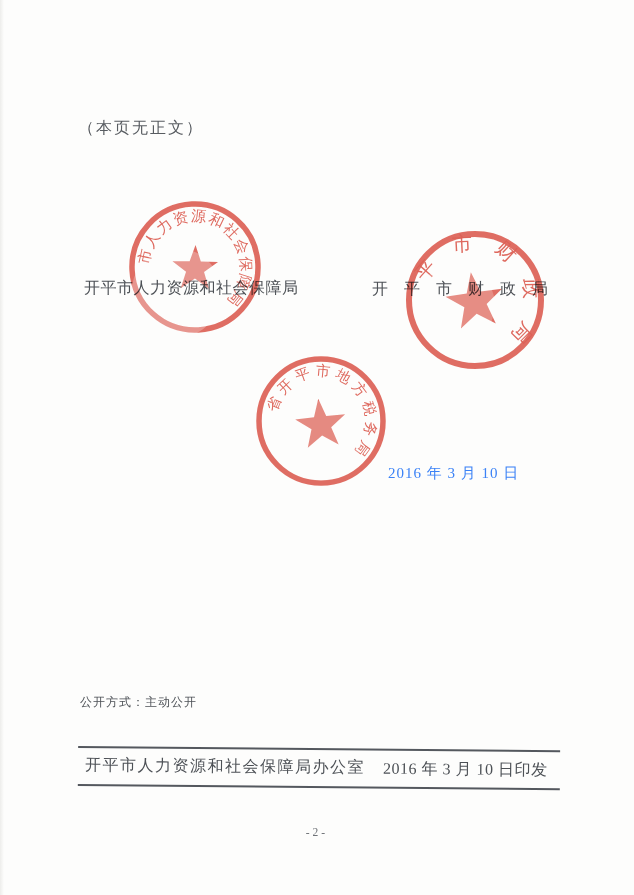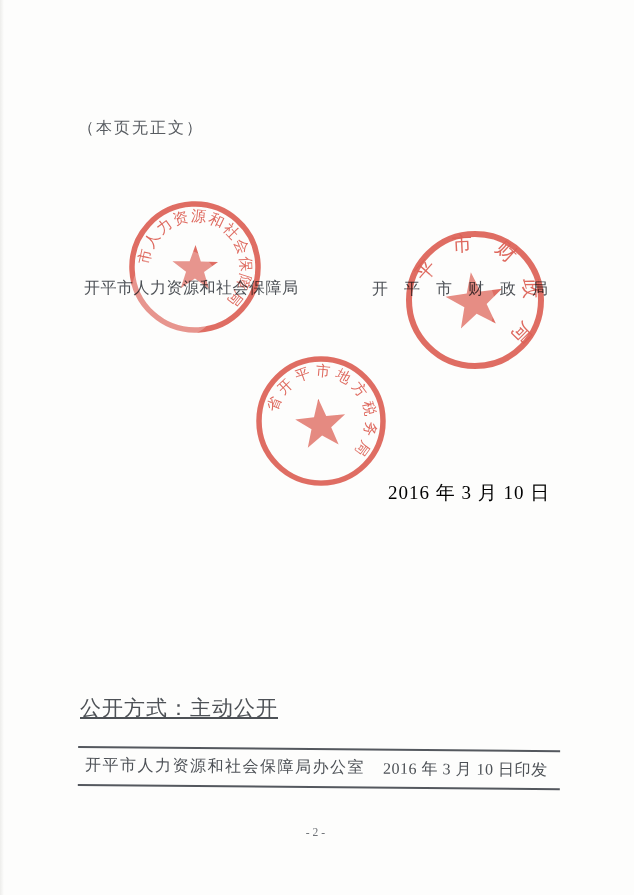--- a/index.html
+++ b/index.html
@@ -9,22 +9,22 @@
     background:#fdfdfc;
     overflow:hidden;
     font-family:"Liberation Serif","DejaVu Serif",serif;
     color:#4d5156;
   }
   .txt{position:absolute;white-space:nowrap;color:#4d5156;}
   .note{left:78px;top:118px;font-size:16px;letter-spacing:2px;color:#585c61;}
   .org-left{left:84px;top:278px;font-size:16px;letter-spacing:0.5px;}
   .org-right{left:372px;top:279px;font-size:16px;letter-spacing:6px;}
   .org-tax{left:249px;top:398px;font-size:16px;letter-spacing:2.5px;}
-  .date-line{left:388px;top:464px;font-size:19px;letter-spacing:1px;color:#000000;margin-top:16px;}
-  .publicity{left:80px;top:694px;font-size:21px;letter-spacing:1px;text-decoration:underline;}
+  .date-line{left:388px;top:464px;font-size:15px;letter-spacing:1px;color:#3b82f6;}
+  .publicity{left:80px;top:694px;font-size:12px;letter-spacing:1px;}
   .footer{
     position:absolute;left:78px;top:740px;width:482px;height:50px;
     transform:rotate(0.5deg);transform-origin:left center;
   }
   .rule{position:absolute;left:0;width:482px;height:2px;background:#54585e;}
   .rule.top{top:6px;}
   .rule.bottom{top:44px;height:1.6px;}
   .footer-office{position:absolute;left:7px;top:15px;font-size:16px;letter-spacing:1.5px;white-space:nowrap;}
   .footer-print{position:absolute;left:305px;top:16px;font-size:16px;letter-spacing:0.5px;white-space:nowrap;}
   .page-num{

